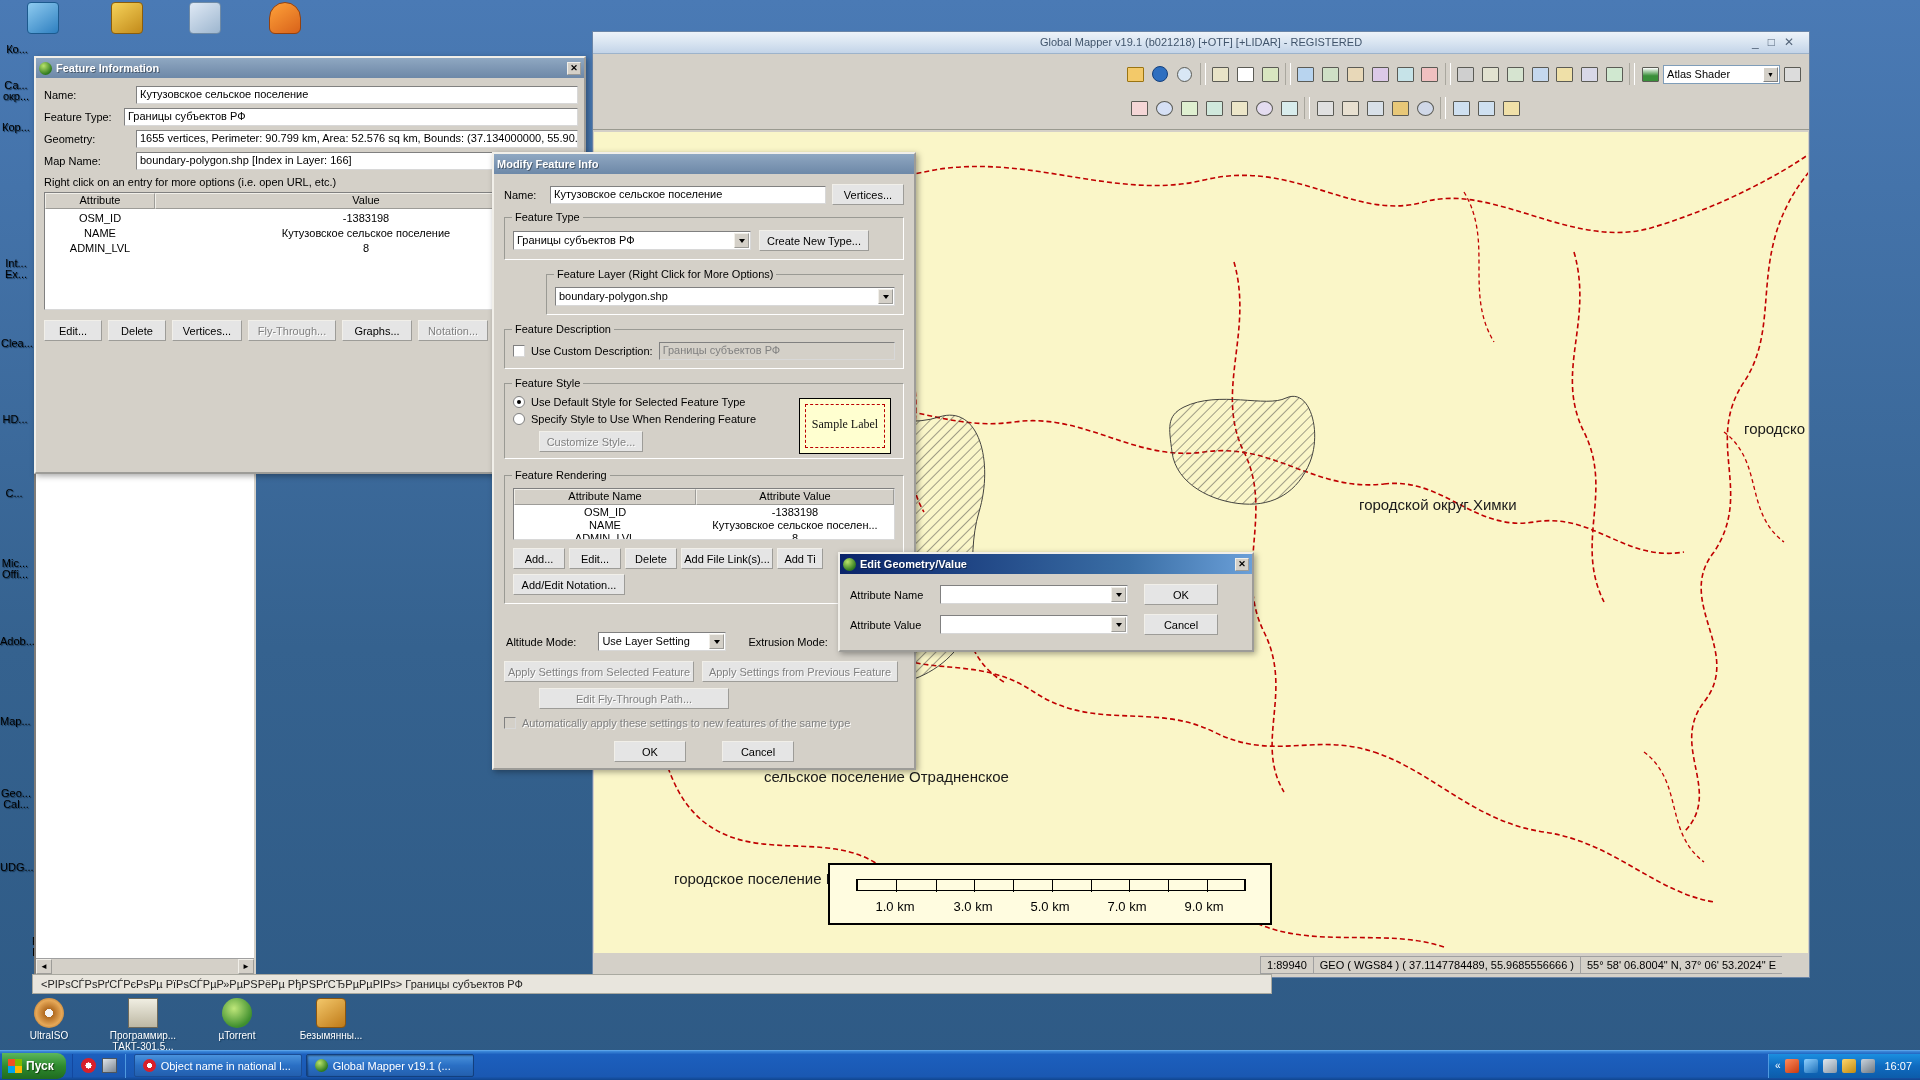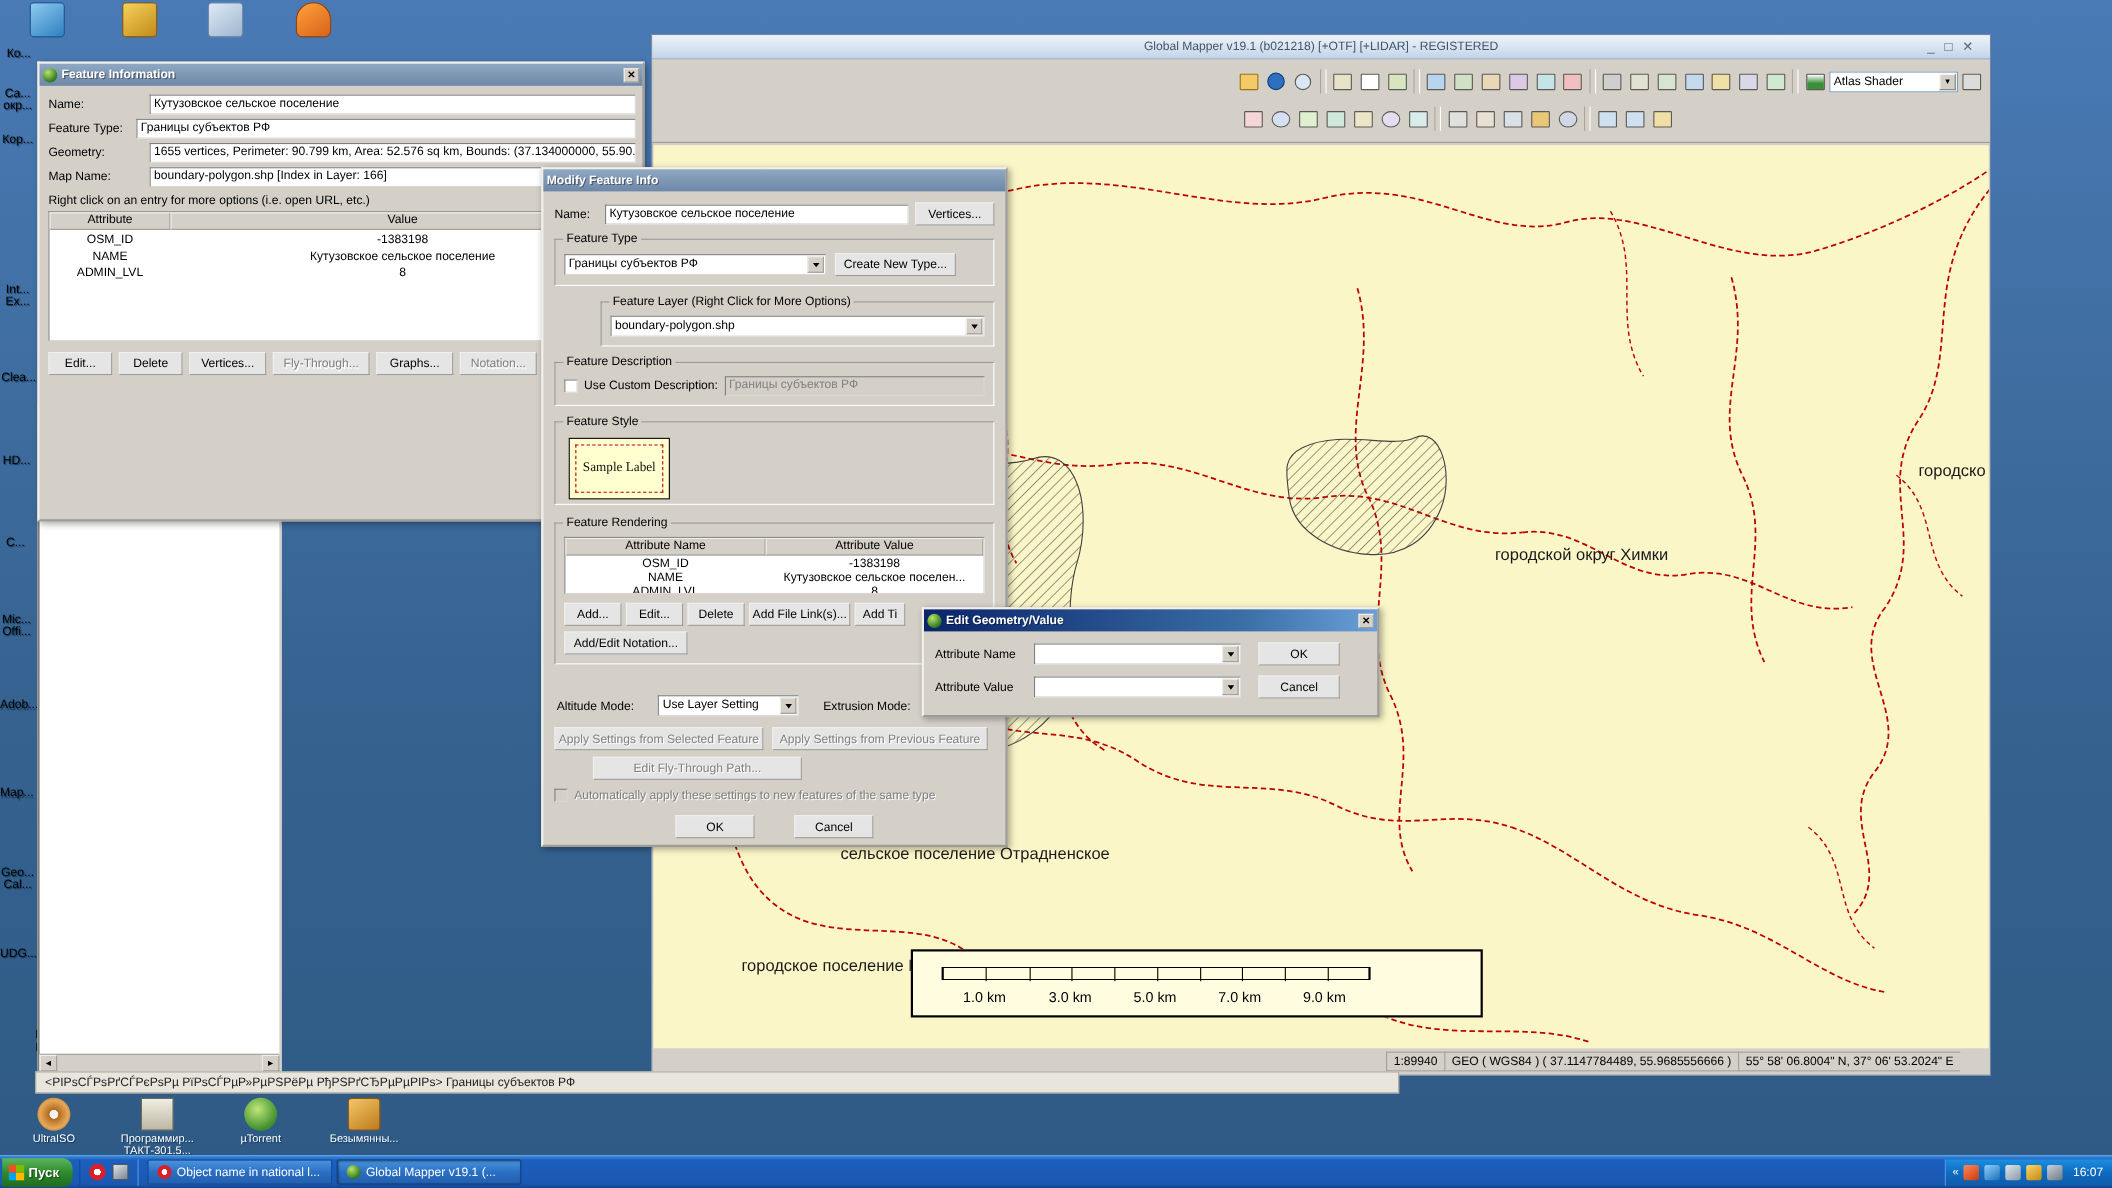--- a/index.html
+++ b/index.html
@@ -43,21 +43,21 @@
                   font-size: 11px; padding: 2px 0 0 3px; position: relative; }
   .combo-shader .arr { position:absolute; right:1px; top:1px; width:15px; height:15px;
       background:#d4d0c8; border:1px solid #fff; border-right-color:#808080; border-bottom-color:#808080;
       display:flex;align-items:center;justify-content:center; font-size: 7px;}
 
   #gm-map { position:absolute; left:1px; top: 100px; right:1px; bottom: 24px;
             background: #faf6c8; overflow:hidden; }
   #gm-map .maplbl { position:absolute; font-size: 15px; color:#1a1a1a; white-space: nowrap; }
 
   
-  #scalebar { position:absolute; left:234px; bottom: 28px; width: 520px; height: 62px;
+  #scalebar { position:absolute; left:234px; bottom: 28px; width: 444px; height: 62px;
               background:#fffce0; border:2px solid #000; }
   #scalebar .bar { position:absolute; left:26px; top:14px; width: 390px; height: 12px;
                    border:1px solid #000; border-left-width:2px; border-right-width:2px;}
   #scalebar .tick { position:absolute; top:0; width:1px; height:12px; background:#000; }
   #scalebar .labels { position:absolute; left:0; right:0; top:34px; height: 18px; }
   #scalebar .labels span { position:absolute; font-size: 13px; color:#000; transform: translateX(-50%); }
 
   
   #gm-status { position:absolute; left:1px; right:1px; bottom:1px; height: 22px; background:#d4d0c8;
                display:flex; align-items:center; justify-content:flex-end; font-size:11px; }
@@ -539,20 +539,31 @@
         <div style="display:flex; align-items:center; gap:6px;">
           <span class="chk"></span>
           <span class="lbl">Use Custom Description:</span>
           <div class="tfield dis" style="flex:1">Границы субъектов РФ</div>
         </div>
       </div>
 
       <div class="group" style="margin-top:14px; padding: 12px 8px 24px 8px; height:76px;">
         <span class="gtitle">Feature Style</span>
         <div style="display:flex;">
+          <div style="flex:1">
+            <div style="display:flex; align-items:center; gap:6px;">
+              <span class="radio on"></span>
+              <span class="lbl">Use Default Style for Selected Feature Type</span>
+            </div>
+            <div style="display:flex; align-items:center; gap:6px; margin-top:5px;">
+              <span class="radio"></span>
+              <span class="lbl">Specify Style to Use When Rendering Feature</span>
+            </div>
+            <div class="btn dis" style="width:104px; margin: 6px 0 0 26px;">Customize Style...</div>
+          </div>
           <div style="width:92px; height:56px; margin:2px 4px 0 4px; background:#ffffd0; border:1px solid #000; position:relative;">
             <div style="position:absolute; left:5px; top:5px; right:5px; bottom:5px; border:1px dashed #b00;"></div>
             <div style="position:absolute; left:0; right:0; top:18px; text-align:center; font-family:'Liberation Serif',serif; font-size:12px; color:#111;">Sample Label</div>
           </div>
         </div>
       </div>
 
       <div class="group" style="margin-top:16px; padding: 12px 8px 8px 8px;">
         <span class="gtitle">Feature Rendering</span>
         <div class="lst" style="height: 52px;">

